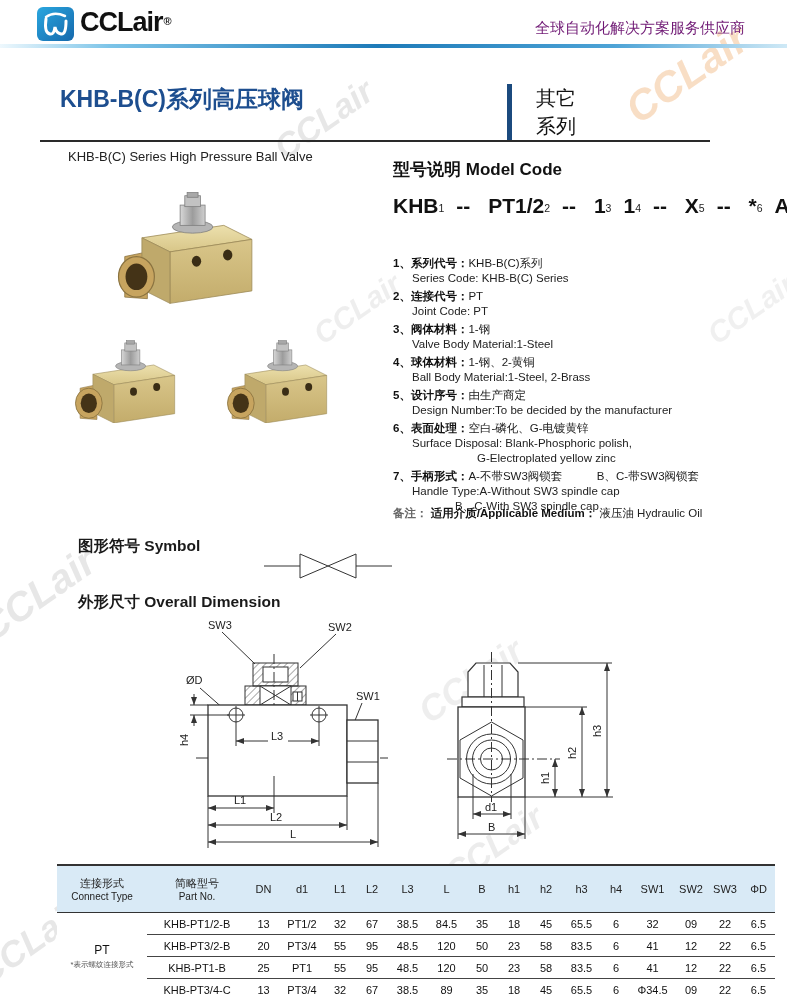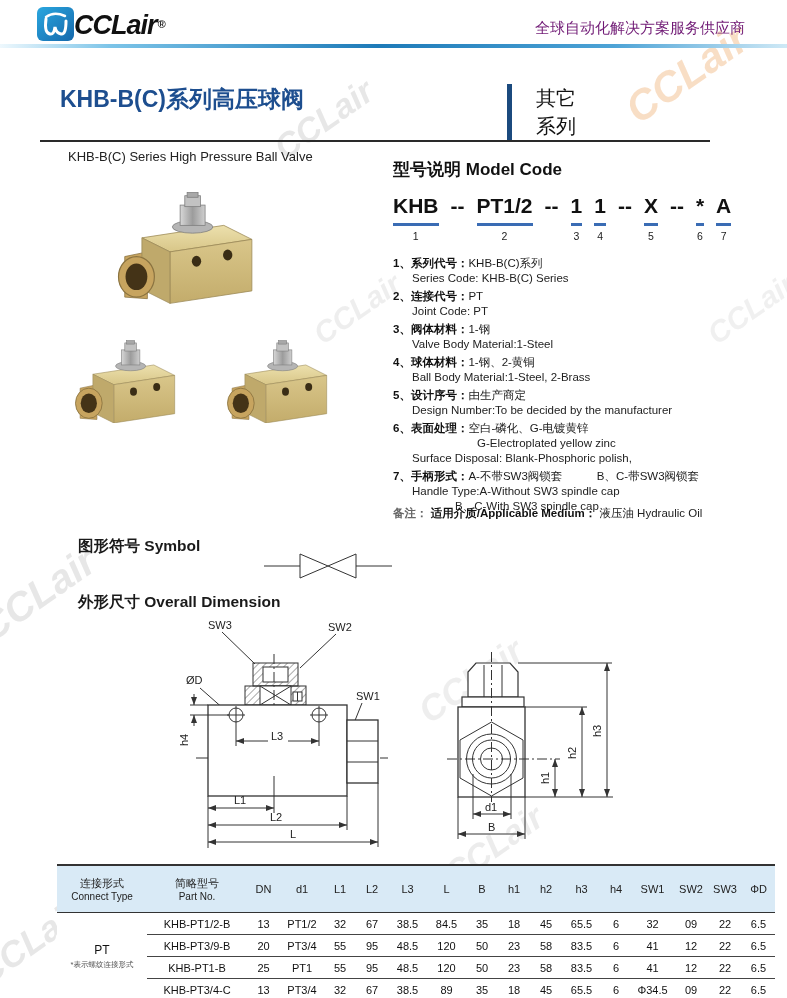--- a/index.html
+++ b/index.html
@@ -1,20 +1,20 @@
 <!DOCTYPE html>
 <html><head>
 <meta charset="utf-8">
 <style>
   html,body{margin:0;padding:0;background:#fff;}
   .page{position:relative;width:787px;height:998px;background:#fff;overflow:hidden;
         font-family:"Liberation Sans","DejaVu Sans",sans-serif;color:#1a1a1a;}
 
   
-  .logo-wrap{position:absolute;left:37px;top:7px;display:flex;align-items:flex-end;font-style:italic;}
+  .logo-wrap{position:absolute;left:37px;top:7px;display:flex;align-items:flex-start;gap:6px;}
   .logo-mark{width:37px;height:34px;display:block;}
   .logo-text{font-size:27px;font-weight:bold;color:#111;letter-spacing:-1px;}
   .logo-reg{font-size:11px;font-weight:bold;vertical-align:super;margin-left:1px;}
   .slogan{position:absolute;right:42px;top:19px;font-size:15px;font-weight:normal;color:#701a75;}
   .hdr-line{position:absolute;left:0;top:44px;width:787px;height:4px;
     background:linear-gradient(90deg,#eef8fd 0%,#7cc4e8 14%,#1d7ab8 48%,#4da3d6 78%,#cfe9f6 100%);}
 
   
   .title-cn{position:absolute;left:60px;top:84px;font-size:23px;font-weight:bold;color:#1d4e8f;}
   .title-en{position:absolute;left:68px;top:133px;font-size:13px;color:#222;margin-top:16px;}
@@ -22,21 +22,21 @@
   .side-tab-bar{width:5px;height:56px;background:#1b4a7e;}
   .side-tab-text{font-family:"Liberation Serif","DejaVu Serif",serif;font-size:20px;line-height:28px;color:#111;}
   .title-rule{position:absolute;left:40px;top:140px;width:670px;height:2px;background:#2a2a2a;}
 
   
   .photos{position:absolute;left:45px;top:168px;width:345px;height:255px;}
 
   
   .mc-heading{position:absolute;left:393px;top:158px;font-size:17px;font-weight:bold;color:#111;}
   .mc-code{position:absolute;left:393px;top:194px;display:flex;align-items:flex-start;gap:12px;}
-  .mc-seg{display:flex;flex-direction:column;align-items:center;text-align:right;}
+  .mc-seg{display:flex;flex-direction:row;align-items:center;text-align:right;}
   .mc-seg .t{font-size:21px;font-weight:bold;color:#111;white-space:nowrap;line-height:24px;}
   .mc-seg .u{height:3px;background:#3a6cb4;align-self:stretch;margin-top:5px;}
   .mc-seg .n{font-size:10.5px;color:#222;margin-top:4px;}
   .mc-seg.nou .u,.mc-seg.nou .n{visibility:hidden;}
   .mc-items{position:absolute;left:393px;top:256px;width:356px;font-size:11.5px;line-height:15px;}
   .mc-item{margin-bottom:3px;}
   .mc-item .cn b{color:#111;}
   .mc-item .en{padding-left:19px;color:#222;}
   .mc-item:nth-child(6) .en2{padding-left:84px;}
   .mc-item:nth-child(7) .en2{padding-left:62px;}
@@ -229,22 +229,22 @@
       <div class="mc-item">
         <div class="cn"><b>4、球体材料：</b><span>1-钢、2-黄铜</span></div>
         <div class="en">Ball Body Material:1-Steel, 2-Brass</div>
       </div>
       <div class="mc-item">
         <div class="cn"><b>5、设计序号：</b><span>由生产商定</span></div>
         <div class="en">Design Number:To be decided by the manufacturer</div>
       </div>
       <div class="mc-item">
         <div class="cn"><b>6、表面处理：</b><span>空白-磷化、G-电镀黄锌</span></div>
+        <div class="en">Surface Disposal: Blank-Phosphoric polish,</div>
         <div class="en en2">G-Electroplated yellow zinc</div>
-        <div class="en">Surface Disposal: Blank-Phosphoric polish,</div>
       </div>
       <div class="mc-item">
         <div class="cn"><b>7、手柄形式：</b><span>A-不带SW3阀锁套　　　B、C-带SW3阀锁套</span></div>
         <div class="en">Handle Type:A-Without SW3 spindle cap</div>
         <div class="en en2">B、C-With SW3 spindle cap</div>
       </div>
     </div>
   <div class="mc-note">
     <span class="g">备注：</span>
     <span class="b">适用介质/Applicable Medium：</span>
@@ -466,21 +466,21 @@
           <td>18</td>
           <td>45</td>
           <td>65.5</td>
           <td>6</td>
           <td>32</td>
           <td>09</td>
           <td>22</td>
           <td>6.5</td>
         </tr>
         <tr>
-          <td>KHB-PT3/9-B</td>
+          <td>KHB-PT3/2-B</td>
           <td>20</td>
           <td>PT3/4</td>
           <td>55</td>
           <td>95</td>
           <td>48.5</td>
           <td>120</td>
           <td>50</td>
           <td>23</td>
           <td>58</td>
           <td>83.5</td>

